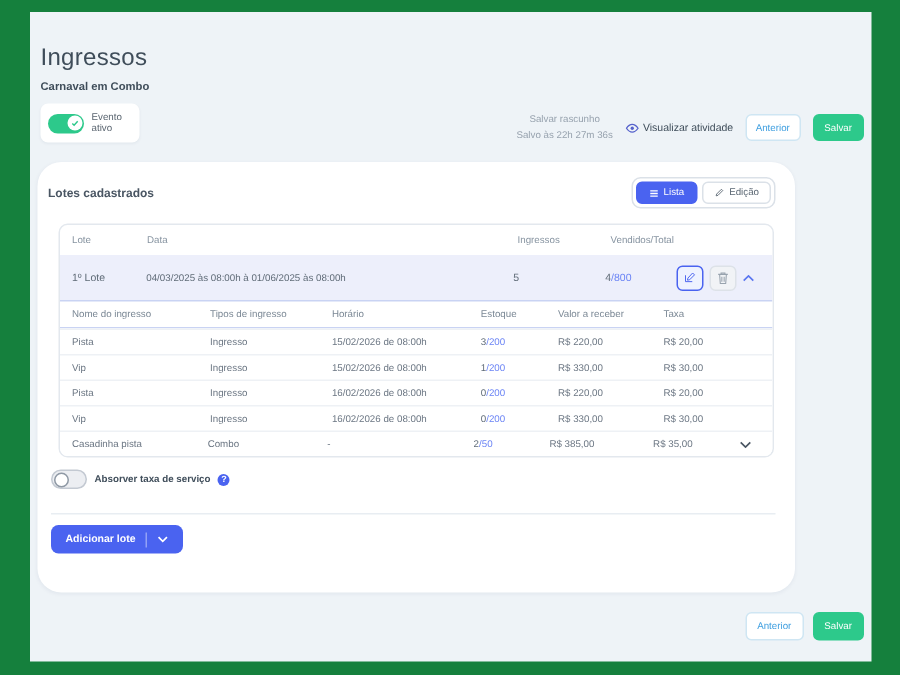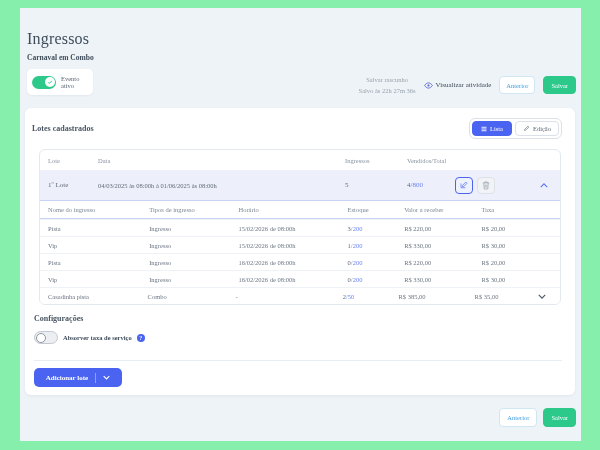--- a/index.html
+++ b/index.html
@@ -1,37 +1,37 @@
 <!DOCTYPE html>
 <html><head>
 <meta charset="utf-8">
 <style>
   * { box-sizing: border-box; margin: 0; padding: 0; }
   html, body { width: 600px; height: 450px; background: #ffffff; font-family: "Liberation Sans", sans-serif; }
-  .canvas { position: relative; width: 600px; height: 450px; background: #86efac; overflow: hidden; font-family: Liberation Serif, serif; }
+  .canvas { position: relative; width: 600px; height: 450px; background: #15803d; overflow: hidden; }
   .content { position: absolute; left: 20px; top: 8px; width: 561px; height: 433px; background: #eef3f7; }
 
   .page-title { position: absolute; left: 7px; top: 22px; font-size: 16px; font-weight: 500; color: #3f4d5a; letter-spacing: .2px; }
   .page-subtitle { position: absolute; left: 7px; top: 45px; font-size: 7.5px; font-weight: bold; color: #3f4d5a; }
 
   .event-card { position: absolute; left: 7px; top: 61px; width: 66px; height: 26px; background: #fff; border-radius: 5px;
     display: flex; align-items: center; gap: 5px; padding-left: 5px; box-shadow: 0 1px 2px rgba(20,40,80,.05); }
   .toggle-on { width: 24px; height: 13px; background: #2dc98b; border-radius: 7px; position: relative; flex: 0 0 auto; cursor: pointer; }
   .toggle-on .knob { position: absolute; right: 1.5px; top: 1.5px; width: 10px; height: 10px; background: #fff; border-radius: 50%;
     display: flex; align-items: center; justify-content: center; }
   .event-label { font-size: 6.5px; color: #5a6570; }
 
   .header-right { position: absolute; top: 66px; right: 5px; height: 22px; display: flex; align-items: center; gap: 8px; }
   .save-draft { font-size: 6.5px; color: #97a2ae; text-align: center; line-height: 1.75; }
   .view-activity { display: flex; align-items: center; gap: 3px; font-size: 7px; color: #3f4d5a; cursor: pointer; }
   .btn { border-radius: 4px; font-size: 6.5px; font-family: inherit; cursor: pointer; display: inline-flex; align-items: center; justify-content: center; }
   .btn-outline-info { background: #fff; border: 1px solid #cfe6f3; color: #3f9fe0; padding: 4.5px 6px; }
   .btn-green { background: #2dc98b; border: 1px solid #2dc98b; color: #fff; padding: 4.5px 7px; }
 
-  .lots-card { position: absolute; left: 5px; top: 100px; width: 550px; height: 287px; background: #fff; border-radius: 6px;
+  .lots-card { position: absolute; left: 5px; top: 100px; width: 505px; height: 287px; background: #fff; border-radius: 16px;
     box-shadow: 0 1px 3px rgba(20,40,90,.06); }
   .card-head { display: flex; justify-content: space-between; align-items: center; padding: 10px 13px 0 7px; }
   .card-title { font-size: 8px; font-weight: bold; color: #4a5663; }
   .view-group { display: flex; gap: 3px; border: 1px solid #dbe1e8; border-radius: 6px; padding: 2px; background: #fff; }
   .btn-lista { background: #4a63f0; border: 1px solid #4a63f0; color: #fff; padding: 3px 8px; gap: 3px; }
   .btn-edicao { background: #fff; border: 1px solid #dbe1e8; color: #5c6874; padding: 3px 7px; gap: 3px; }
 
   .lot-table { margin: 10px 14px 0 14px; border: 1px solid #e3e8ee; border-radius: 6px; overflow: hidden; background: #fff; }
   .trow { display: flex; align-items: center; }
   .th-row { height: 20px; font-size: 6.5px; color: #8794a1; }
@@ -227,21 +227,20 @@
           <div class="s-value">R$ 385,00</div>
           <div class="s-fee">R$ 35,00</div>
           <div class="s-act">
             <svg width="8" height="5" viewBox="0 0 10 6">
                 <path d="M1 1l4 4 4-4" stroke="#4a5663" stroke-width="1.4" fill="none"></path>
               </svg>
           </div>
         </div>
       </div>
 
-      <div class="settings-title">Configurações</div>
       <div class="absorb-row">
         <div class="toggle-off">
           <div class="knob"></div>
         </div>
         <span class="absorb-label">Absorver taxa de serviço</span>
         <span class="help-icon">?</span>
       </div>
 
       <hr class="card-divider">
 

